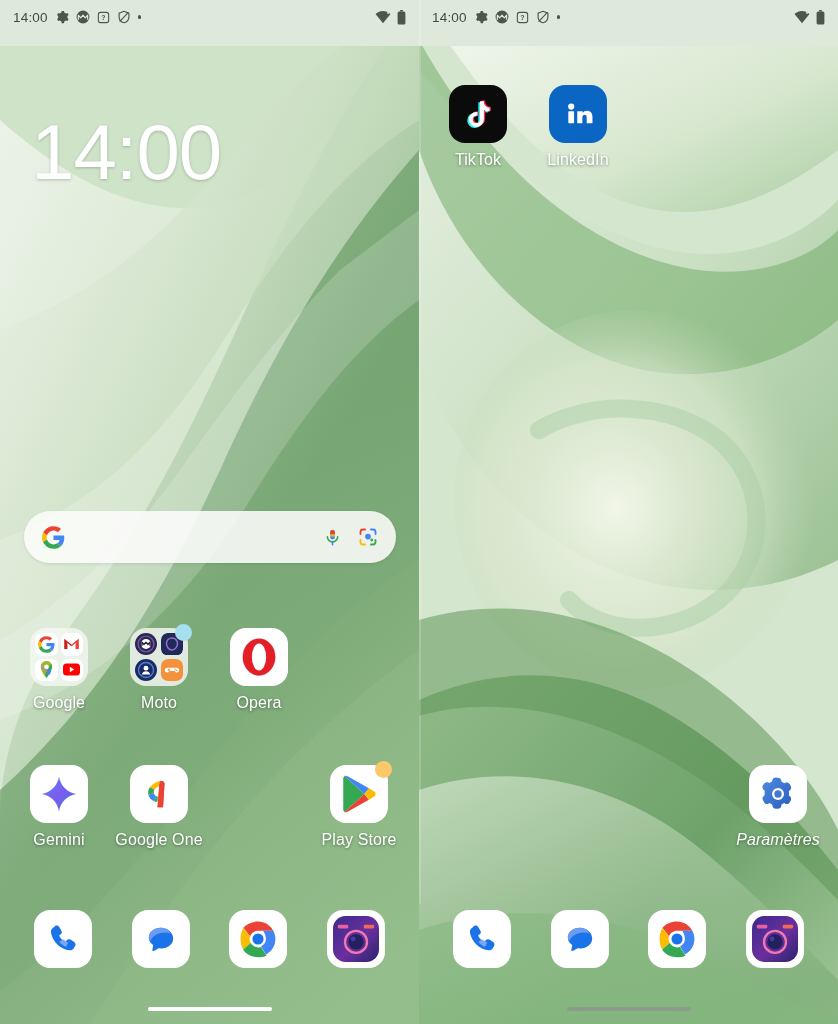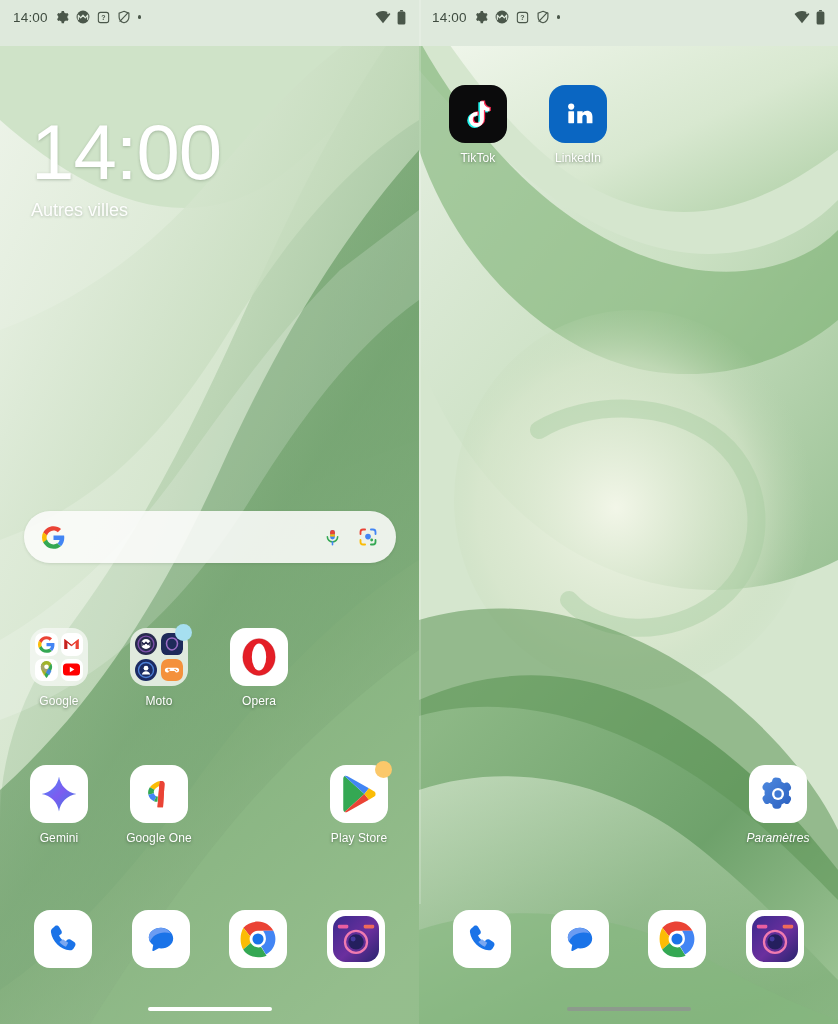--- a/index.html
+++ b/index.html
@@ -70,21 +70,21 @@
   }
   .ic{
     width:58px; height:58px; border-radius:16px;
     position:relative; display:flex; align-items:center; justify-content:center;
     overflow:visible;
   }
   .ic-white{ background:#ffffff; }
   .ic-inner{ width:58px; height:58px; border-radius:16px; overflow:hidden;
              display:flex; align-items:center; justify-content:center; }
   .lbl{
-    margin-top:8px; font-size:12px; color:#ffffff;
+    margin-top:8px; font-size:16px; color:#ffffff;
     text-shadow:0 1px 3px rgba(30,50,30,.55);
     white-space:nowrap; text-align:left; letter-spacing:.1px;
   }
   .badge{
     position:absolute; top:-4px; right:-4px;
     width:17px; height:17px; border-radius:50%;
   }
   .badge.orange{ background:#fbc86a; }
   .badge.blue{ background:#a6dff0; }
 
@@ -191,21 +191,20 @@
         </svg>
         <svg class="sb-ic" width="9" height="15" viewBox="0 0 12 20">
           <rect x="4" y="0" width="4" height="2" rx="0.8" fill="#4a574a"></rect>
           <rect x="0.8" y="2" width="10.4" height="17.2" rx="2" fill="#4a574a"></rect>
         </svg>
       </div>
     </div>
 
     <div class="clockw">
       <div class="clock-time">14:00</div>
-      <div class="clock-sub">Autres villes</div>
     </div>
 
     <div class="searchbar">
       <svg width="23" height="23" viewBox="0 0 48 48">
         <path fill="#EA4335" d="M24 9.5c3.5 0 6.6 1.2 9 3.6l6.7-6.7C35.6 2.6 30.2.5 24 .5 14.6.5 6.5 5.9 2.6 13.8l7.8 6.1C12.3 14 17.7 9.5 24 9.5z"></path>
         <path fill="#4285F4" d="M46.5 24.5c0-1.6-.15-3.2-.43-4.7H24v9.2h12.7c-.55 2.9-2.2 5.4-4.7 7.1l7.6 5.9c4.4-4.1 6.9-10.2 6.9-17.5z"></path>
         <path fill="#FBBC05" d="M10.4 28.6c-.5-1.4-.8-2.9-.8-4.6s.3-3.2.8-4.6l-7.8-6.1C.9 16.5 0 20.1 0 24s.9 7.5 2.6 10.7l7.8-6.1z"></path>
         <path fill="#34A853" d="M24 47.5c6.2 0 11.5-2 15.3-5.5l-7.6-5.9c-2.1 1.4-4.8 2.3-7.7 2.3-6.3 0-11.7-4.5-13.6-10.4l-7.8 6.1C6.5 42.1 14.6 47.5 24 47.5z"></path>
       </svg>
       <div class="search-spacer" aria-label=""></div>

